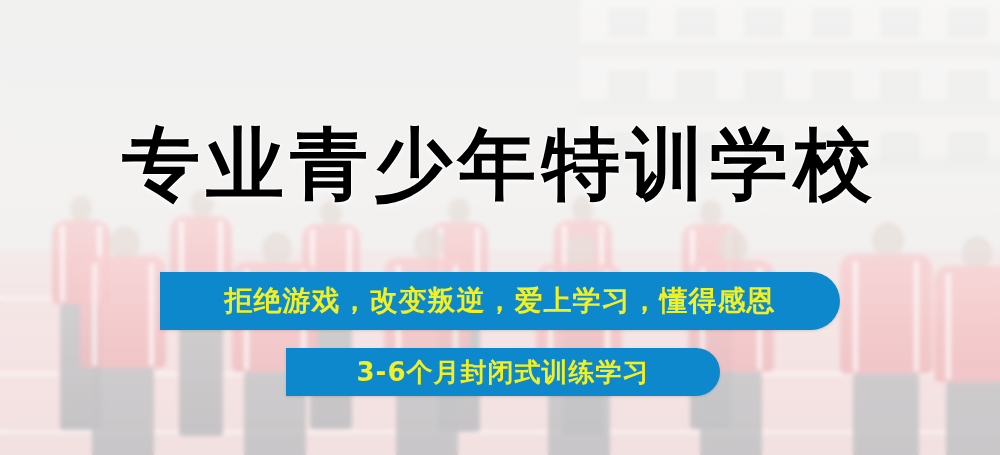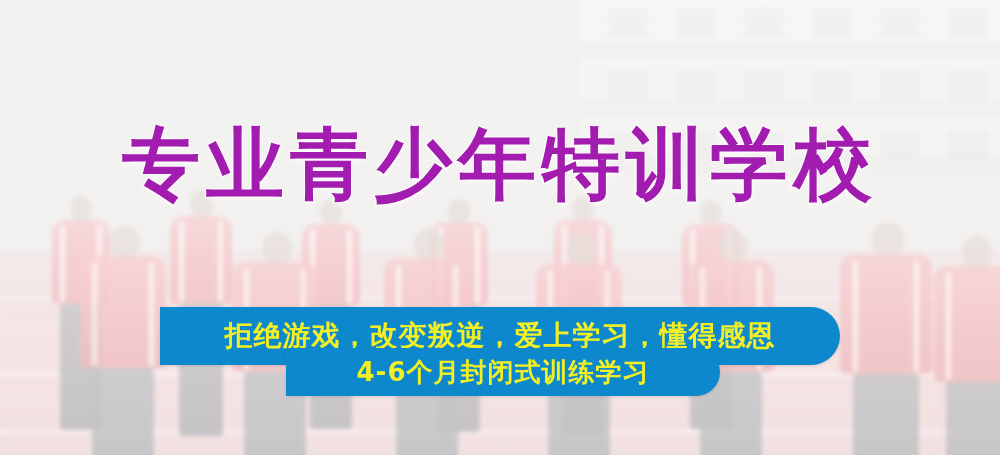--- a/index.html
+++ b/index.html
@@ -84,21 +84,21 @@
     font-size:42px;font-weight:bold;letter-spacing:7px;
     color:#c62014;
     font-family:"DejaVu Sans","Liberation Sans",sans-serif;
     text-shadow:0 2px 2px rgba(255,255,255,.55);
     white-space:nowrap;
   }
 
   .maintitle{
     position:absolute;left:0;right:0;top:124px;text-align:center;
     font-size:78px;font-weight:bold;letter-spacing:6px;
-    color:#a21caf;
+    color:#000000;
     font-family:"DejaVu Sans","Liberation Sans",sans-serif;
     -webkit-text-stroke:2px rgba(255,255,255,.85);
     paint-order:stroke fill;
     text-shadow:0 3px 4px rgba(255,255,255,.5);
     white-space:nowrap;
     line-height:1.05;
   }
 
   .ribbon{
     position:absolute;
@@ -106,21 +106,21 @@
     display:flex;align-items:center;justify-content:center;
     color:#f2f024;
     font-family:"DejaVu Sans","Liberation Sans",sans-serif;
     font-weight:bold;
     white-space:nowrap;
     box-shadow:0 1px 3px rgba(0,0,0,.12);
   }
   .ribbon-1{
     left:160px;top:272px;width:680px;height:58px;
     border-radius:0 46px 46px 0;
-    font-size:28px;letter-spacing:1px;margin-top:35px;
+    font-size:28px;letter-spacing:1px;
   }
   .ribbon-2{
     left:286px;top:348px;width:434px;height:48px;
     border-radius:0 40px 40px 0;
     font-size:26px;letter-spacing:1px;
   }
 </style>
 </head>
 <body>
 
@@ -239,17 +239,17 @@
   <div class="content">
 
 
     <div class="maintitle">专业青少年特训学校</div>
 
     <div class="ribbon ribbon-1">
       <span>拒绝游戏，改变叛逆，爱上学习，懂得感恩</span>
     </div>
 
     <div class="ribbon ribbon-2">
-      <span>4-6个月封闭式训练学习</span>
+      <span>3-6个月封闭式训练学习</span>
     </div>
 
   </div>
 </div>
 
 </body></html>

